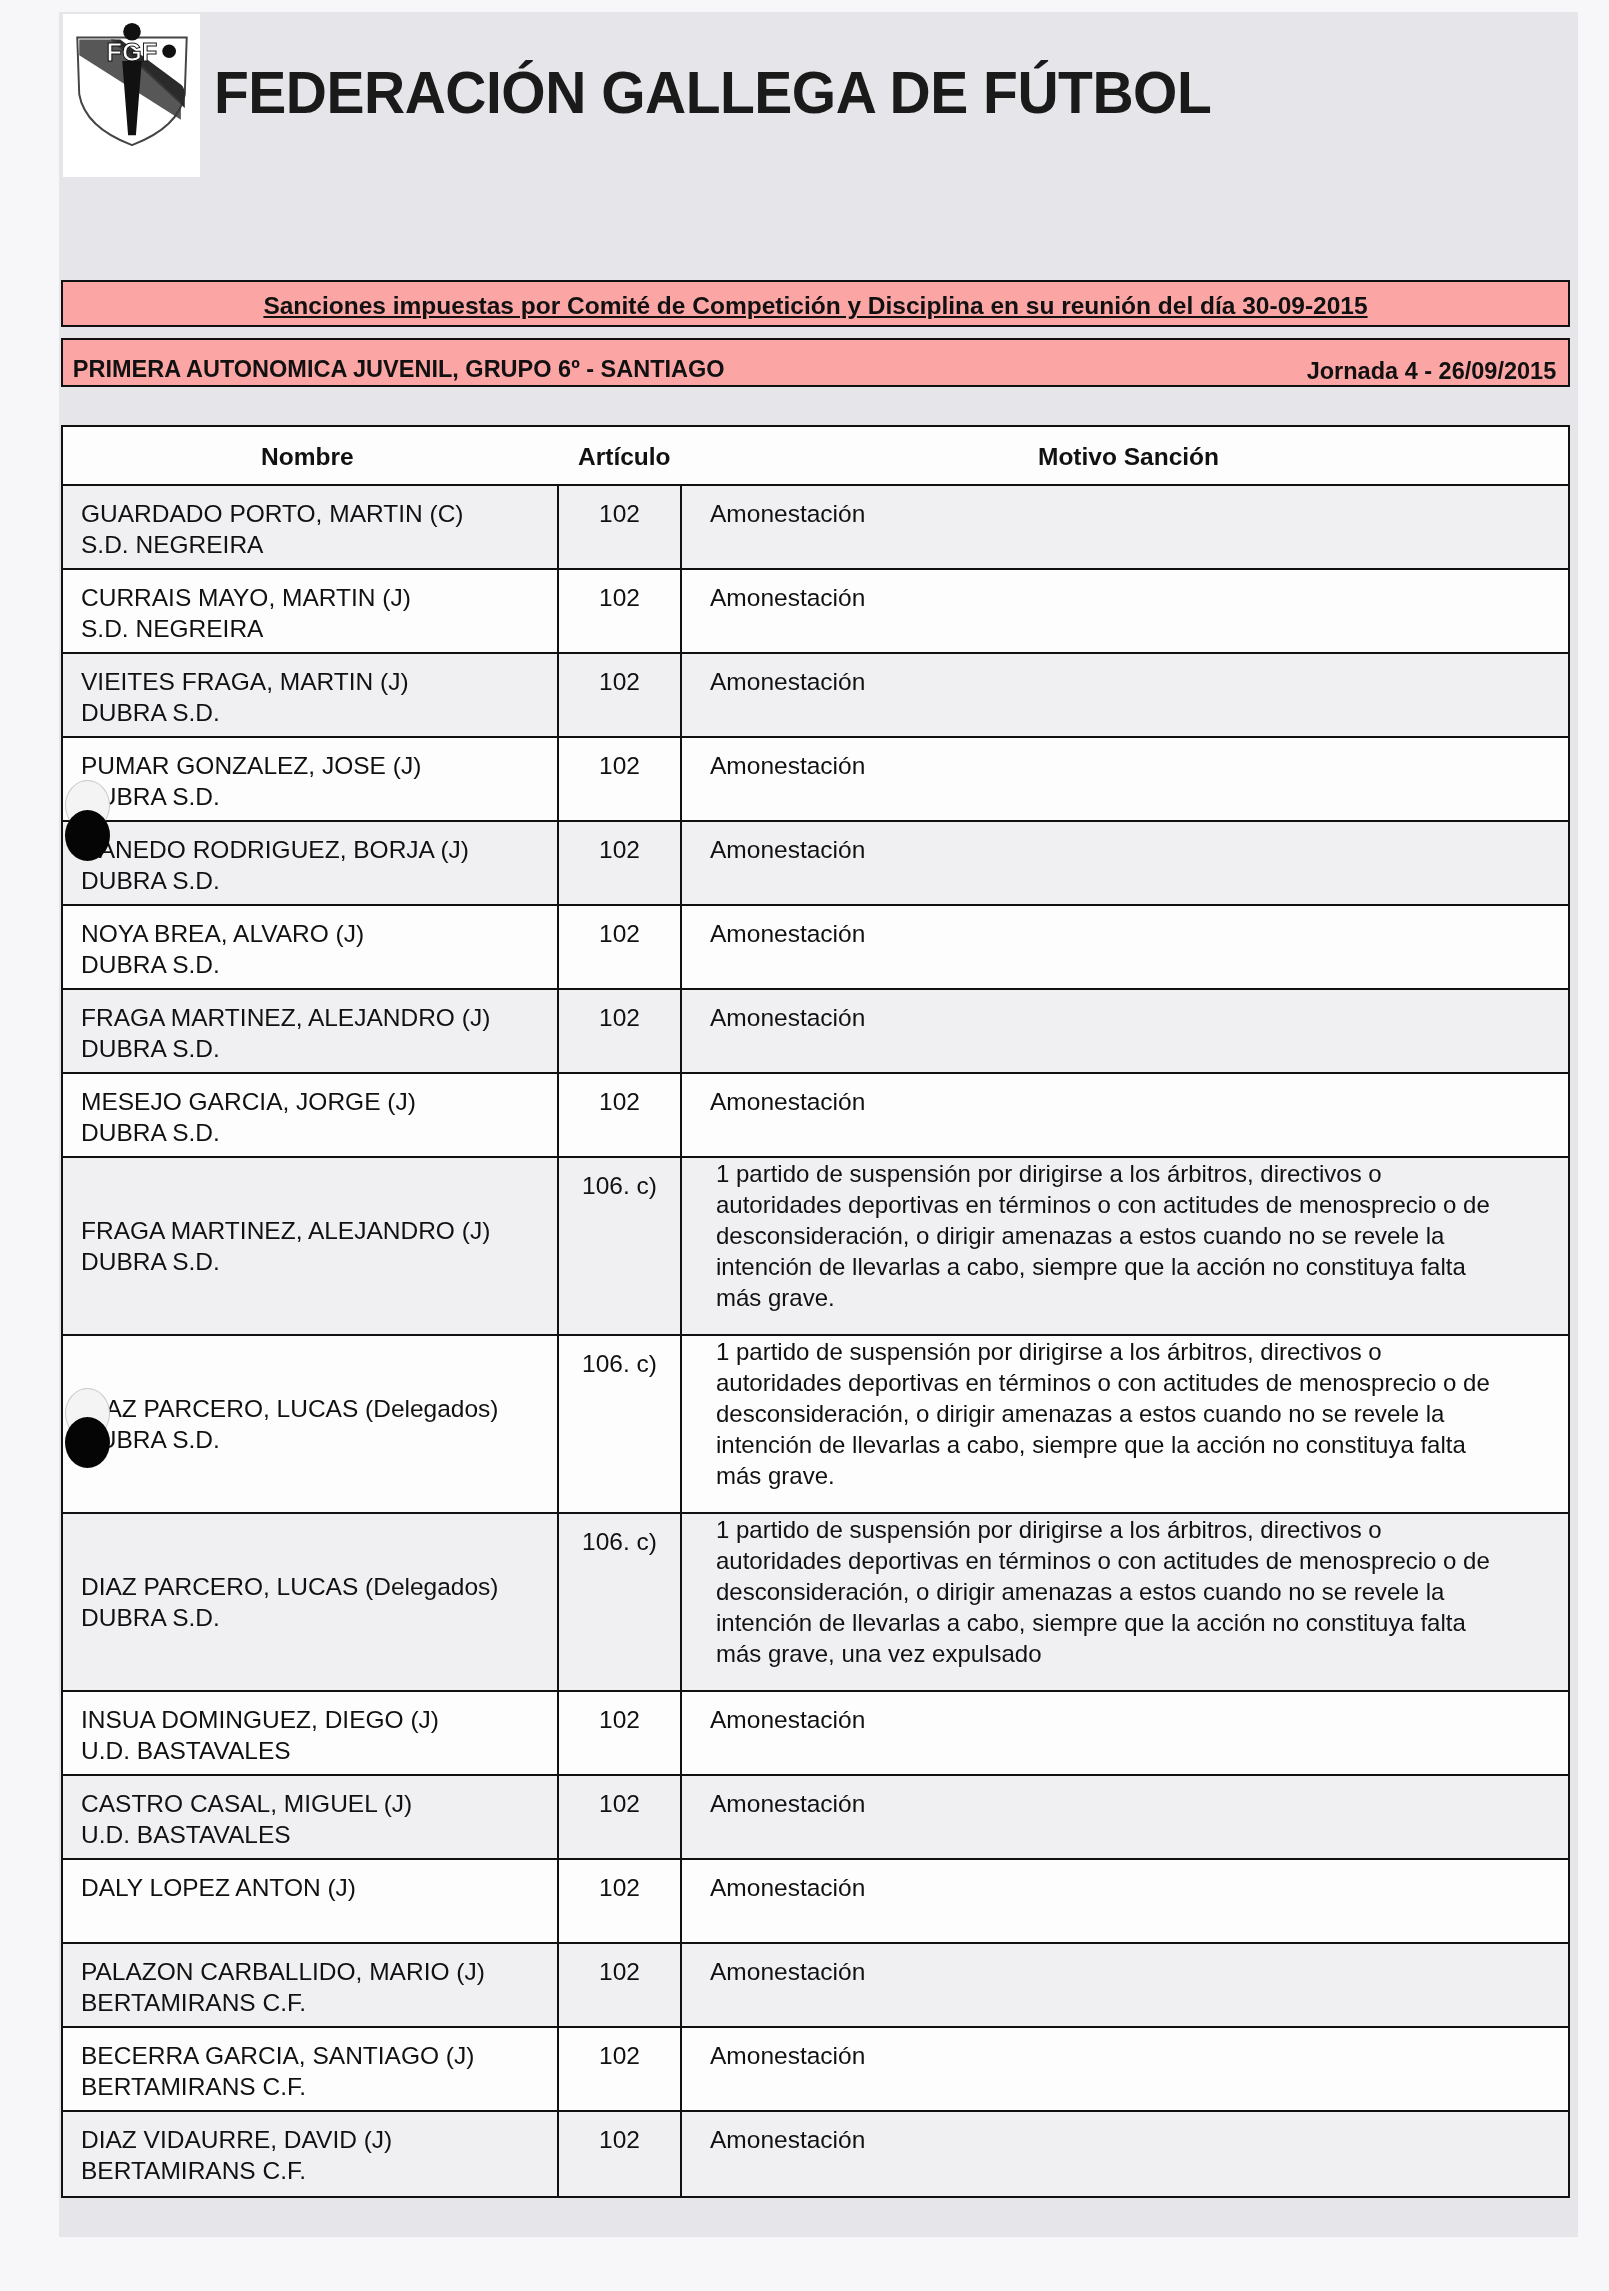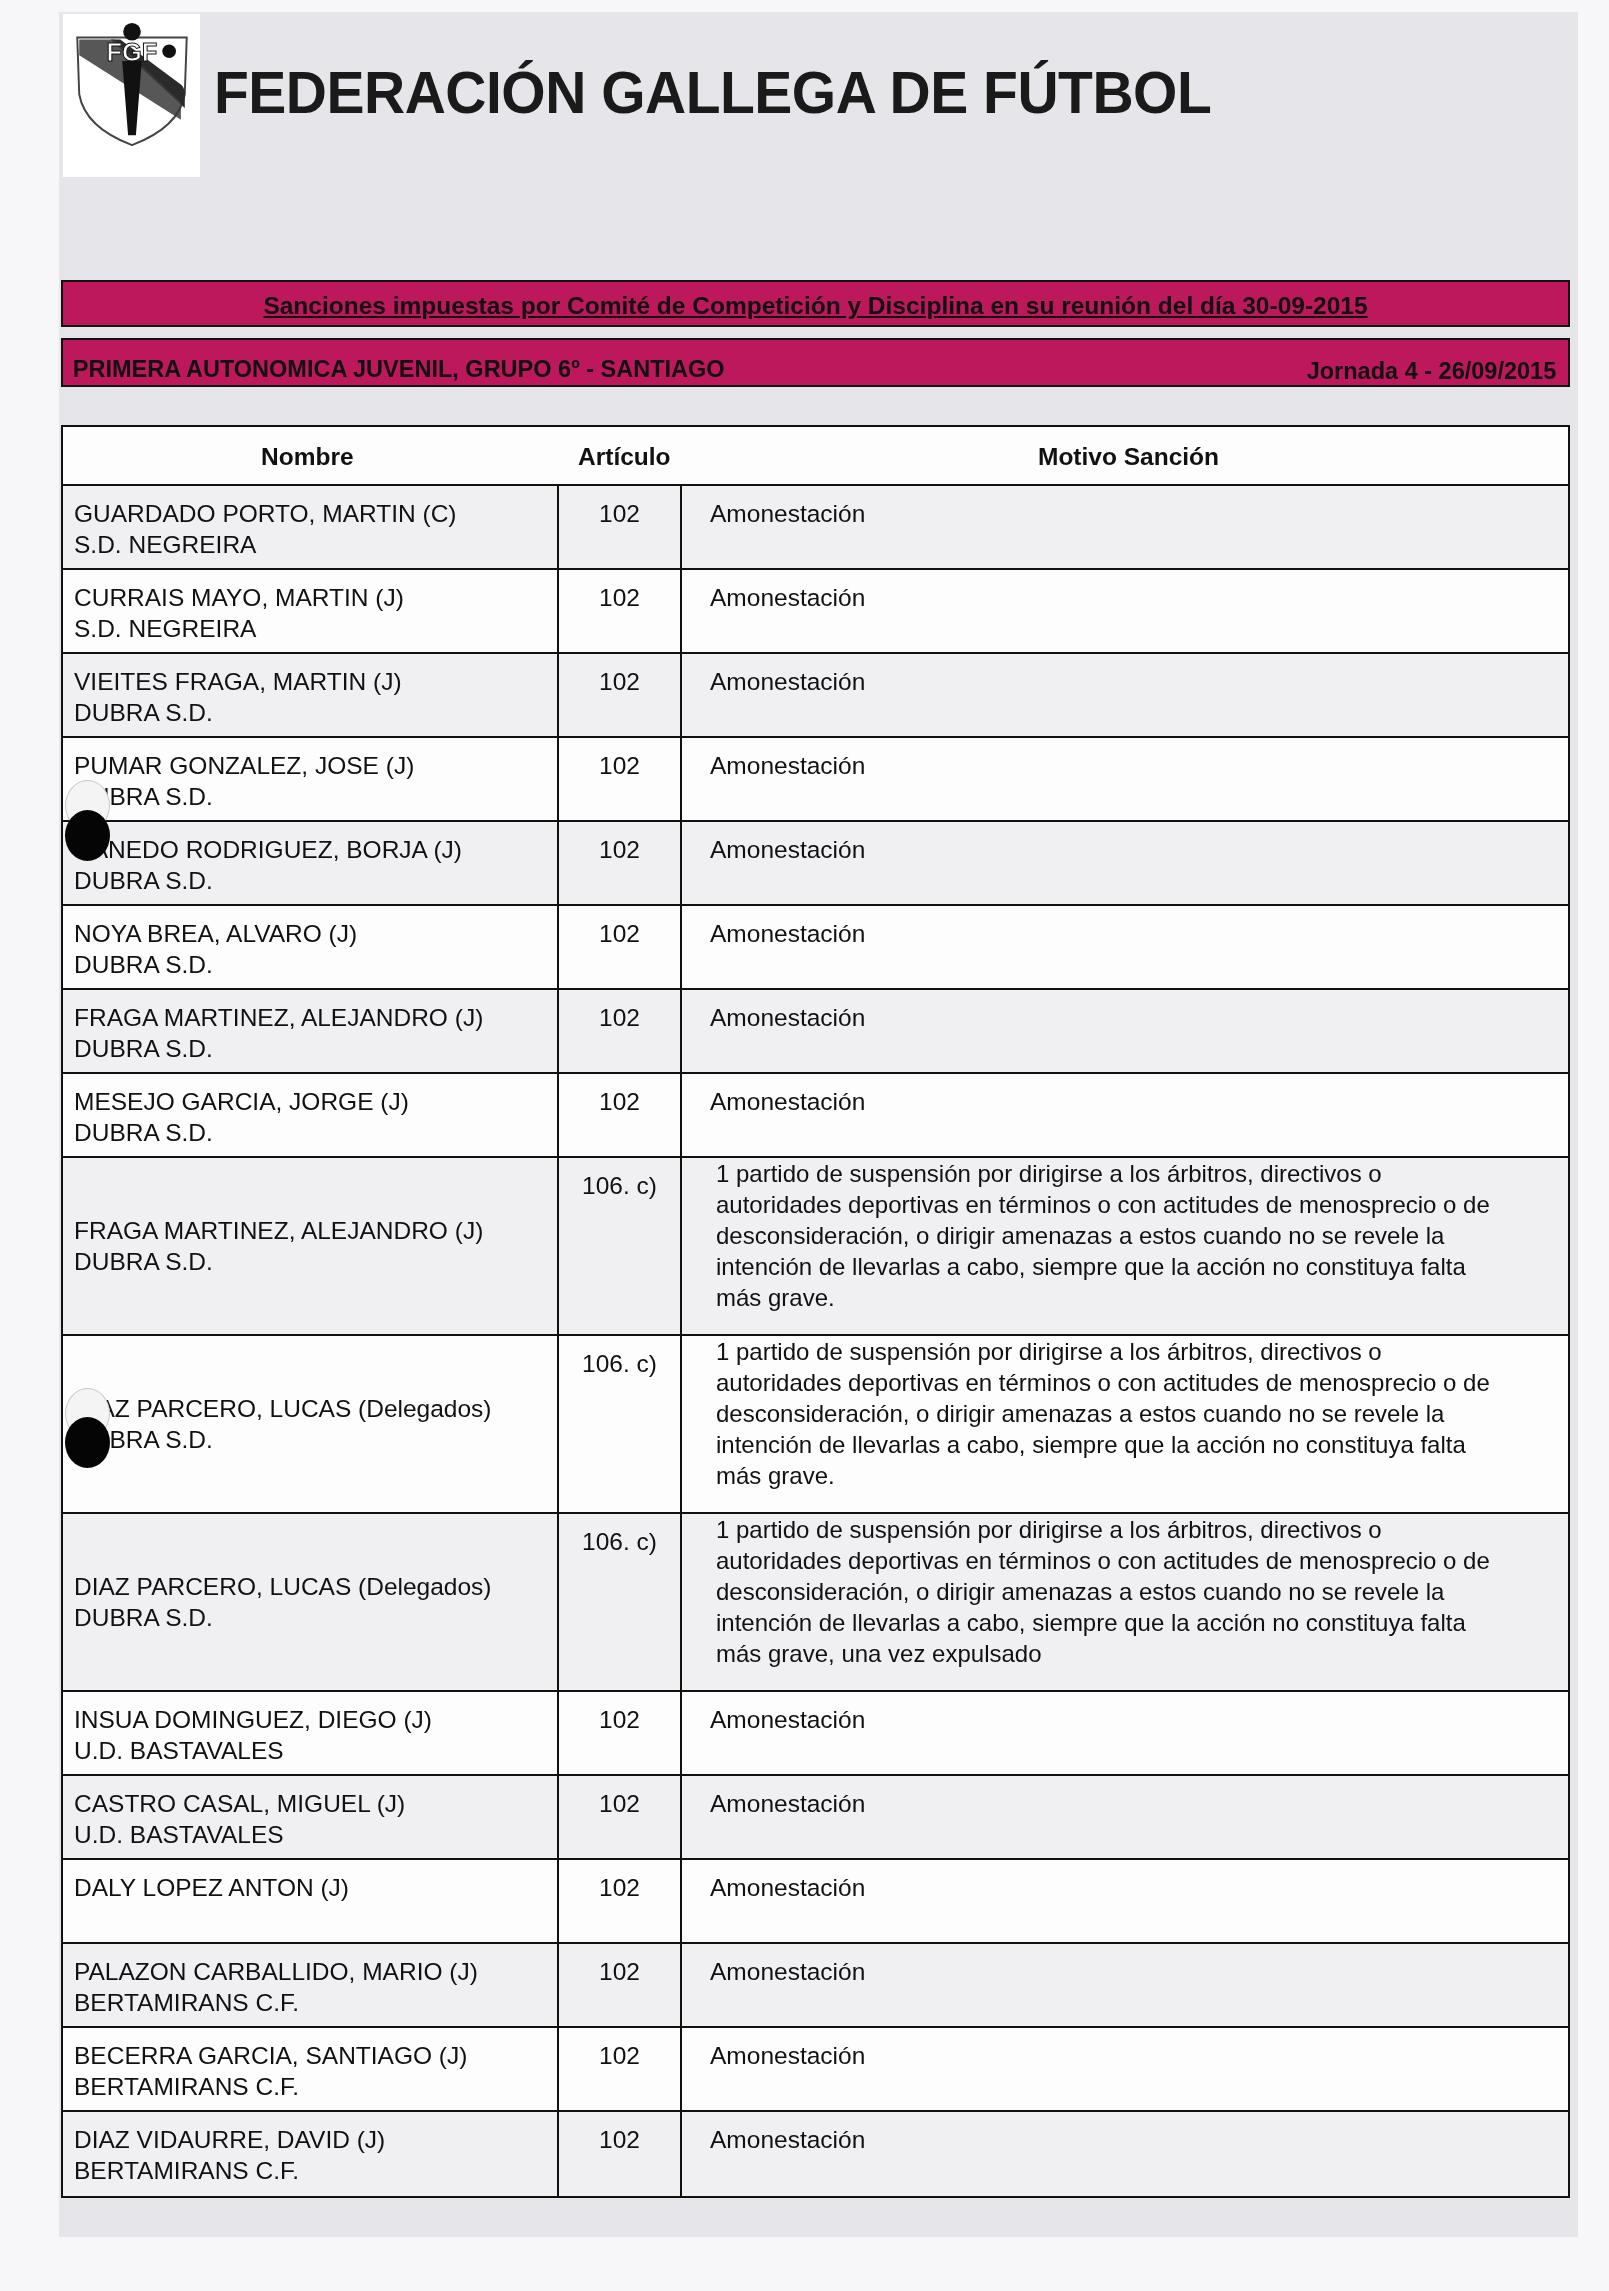--- a/index.html
+++ b/index.html
@@ -18,21 +18,21 @@
       background: #ffffff;
     }
     .logo { position: absolute; left: 71px; top: 17.6px; width: 122px; height: 129px; }
     .fed-title {
       position: absolute; left: 214px; top: 59px;
       font-family: "Liberation Sans", sans-serif; font-weight: bold;
       font-size: 57px; letter-spacing: -0.5px; color: #1a1a1a;
       transform: scaleY(1.05);
     }
     .banner {
-      position: absolute; left: 61px; width: 1509px; background: #be185d;
+      position: absolute; left: 61px; width: 1509px; background: #fca5a5;
       border-top: 2.9px solid #111; border-bottom: 2.9px solid #111;
       border-left: 2px solid #111; border-right: 2px solid #111;
       box-sizing: border-box;
     }
     .banner-1 { top: 280px; height: 47px; }
     .banner-1 .txt {
       position: absolute; left: 0; right: 0; top: 9.8px; text-align: center;
       font-weight: bold; font-size: 24.5px; text-decoration: underline;
     }
     .banner-2 { top: 338px; height: 49px; }
@@ -58,21 +58,21 @@
     .row {
       position: relative; border-bottom: 2.9px solid #111; box-sizing: border-box;
       font-size: 24.5px; line-height: 31px;
     }
     .row:last-child { border-bottom: none; }
     .row.short { height: 84px; }
     .row.long { height: 178px; }
     .row:nth-child(odd) { background: #f0f0f3; }
     .c-name {
       position: absolute; left: 0; top: 0; bottom: 0; width: 496px;
-      border-right: 2px solid #111; box-sizing: border-box; padding-left: 11px;
+      border-right: 2px solid #111; box-sizing: border-box; padding-left: 18px;
     }
     .row.short .c-name { padding-top: 11.8px; }
     .row.long .c-name { padding-top: 57px; }
     .c-art {
       position: absolute; left: 496px; top: 0; bottom: 0; width: 123px;
       border-right: 2px solid #111; box-sizing: border-box; text-align: center;
       padding-top: 11.8px;
     }
     .c-mot {
       position: absolute; left: 647px; right: 9.8px; top: 0; bottom: 0;

